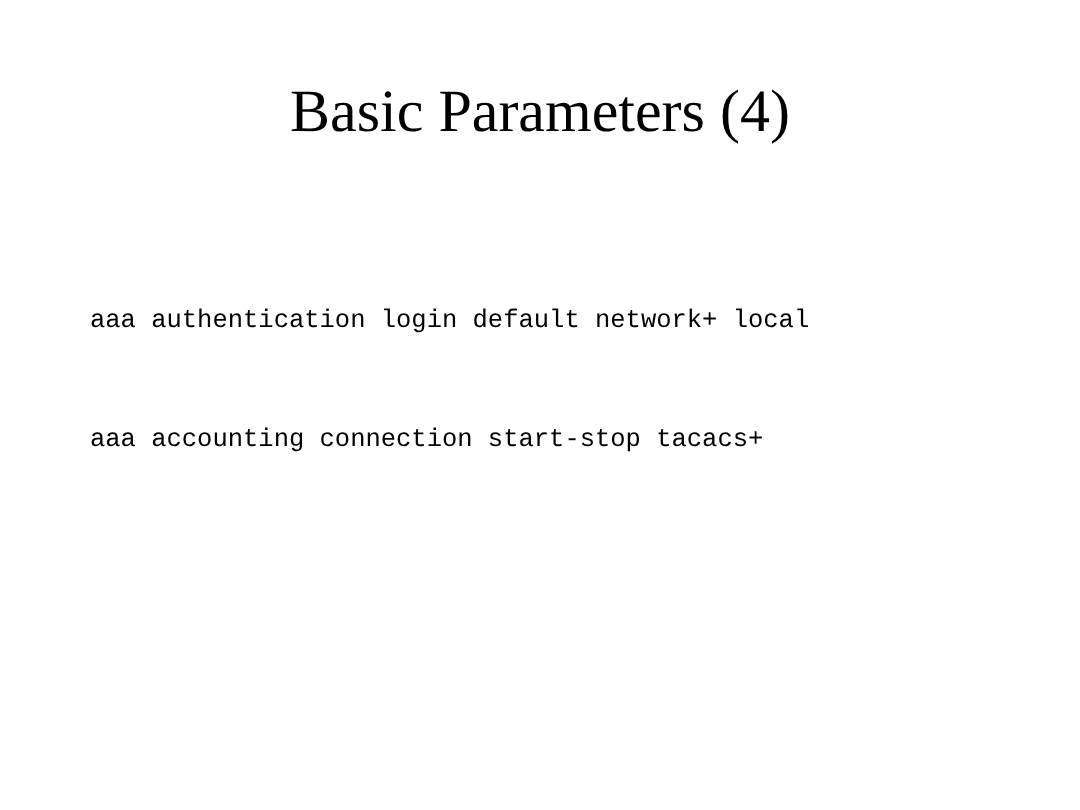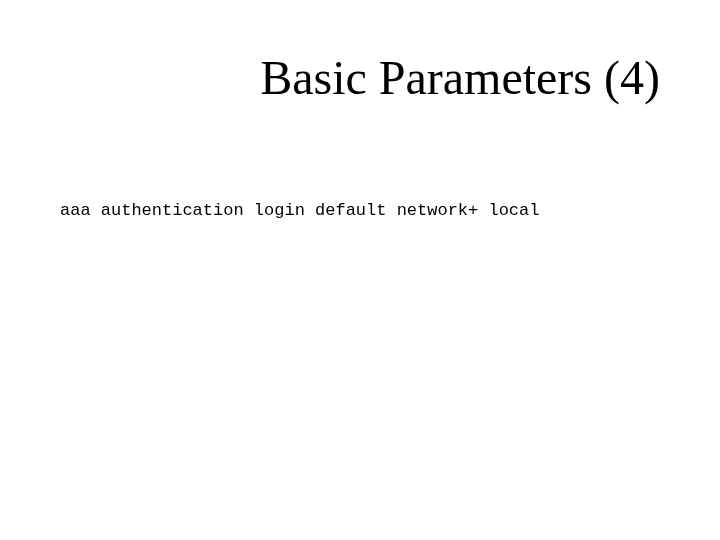--- a/index.html
+++ b/index.html
@@ -8,44 +8,45 @@
       box-sizing: border-box;
     }
     body {
       width: 720px;
       height: 540px;
       background: #ffffff;
       font-family: "Times New Roman", Times, serif;
       padding: 50px 60px;
     }
     .title {
-      font-size: 48px;
+      font-size: 40px;
       font-weight: normal;
-      text-align: right;
+      text-align: center;
       color: #000000;
-      margin-bottom: 40px;
+      margin-bottom: 52px;
       font-family: "Times New Roman", Times, serif;
     }
     .config-block {
       font-family: "Courier New", Courier, monospace;
       font-size: 17px;
       line-height: 1.55;
       color: #000000;
       white-space: pre;
     }
     .config-line {
       display: block;
     }
   </style>
 </head>
 <body>
 
 <h1 class="title">Basic Parameters (4)</h1>
 
 <div class="config-block">
   <span class="config-line">aaa authentication login default network+ local</span>
+  <span class="config-line">aaa accounting connection start-stop tacacs+</span>
   
   
   
   
   
   
 </div>
 
 </body></html>

